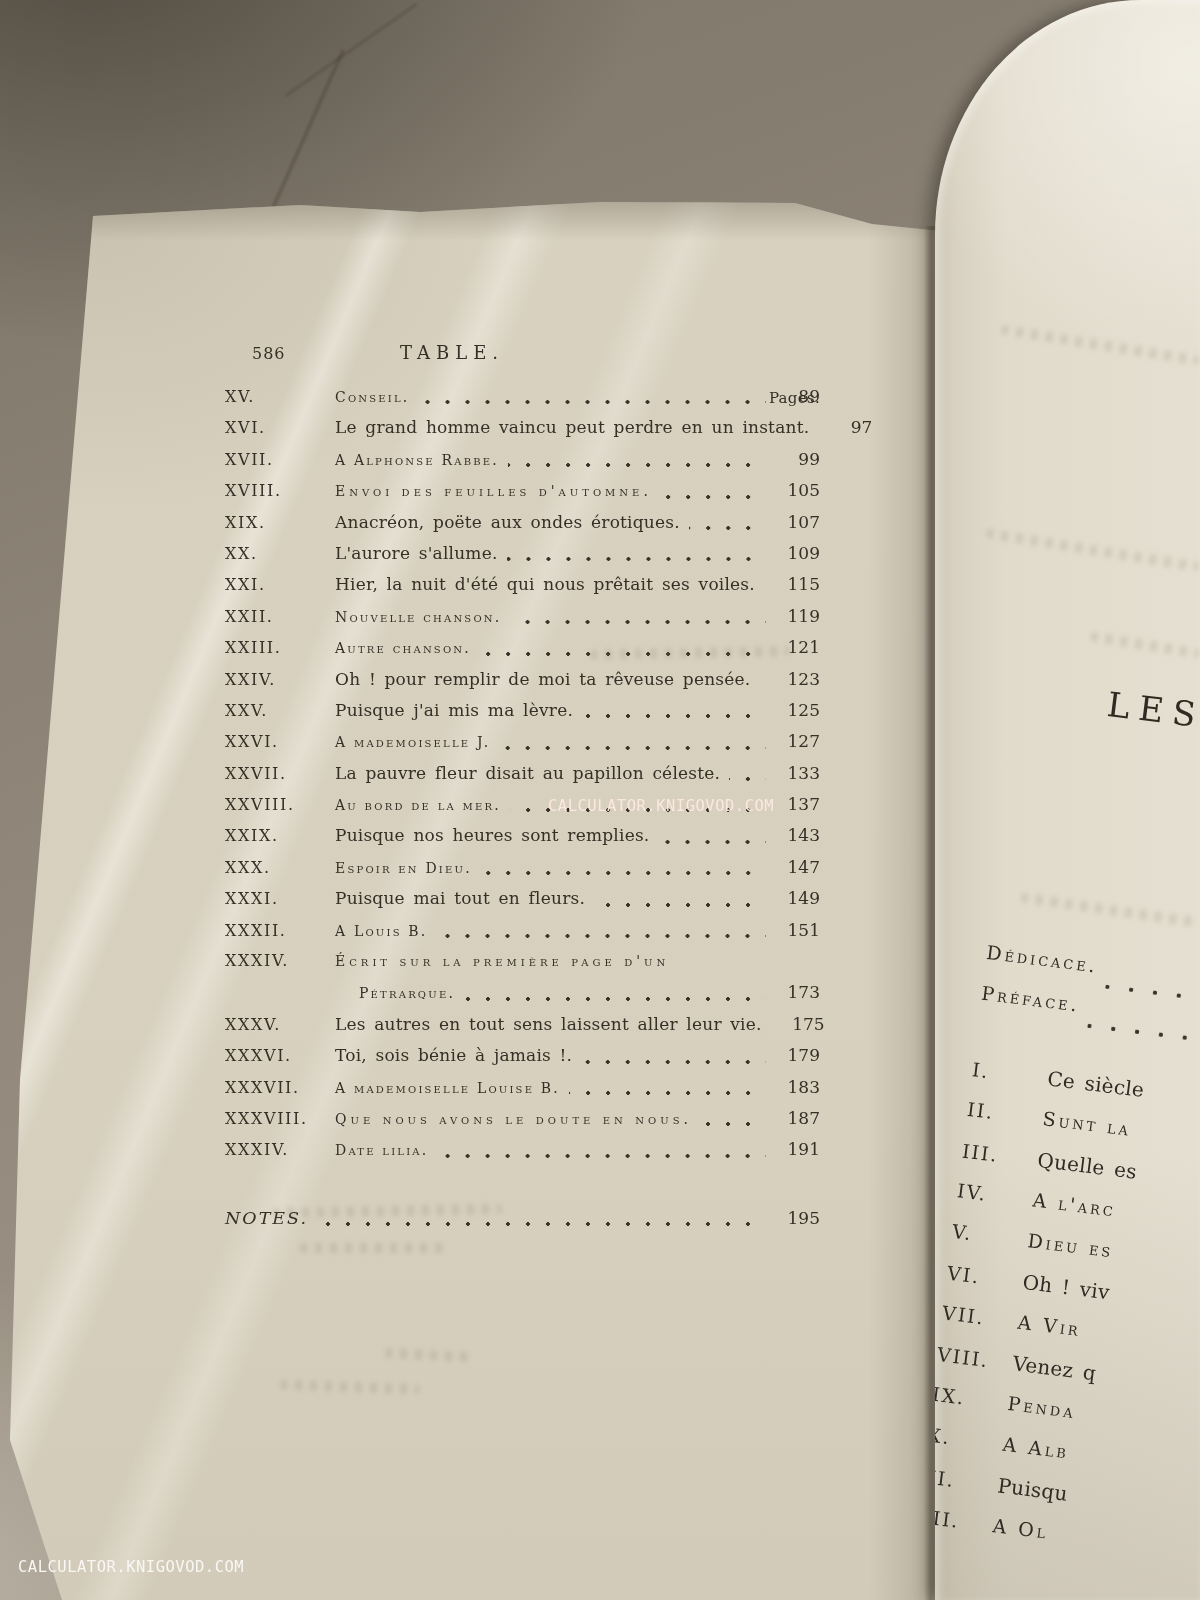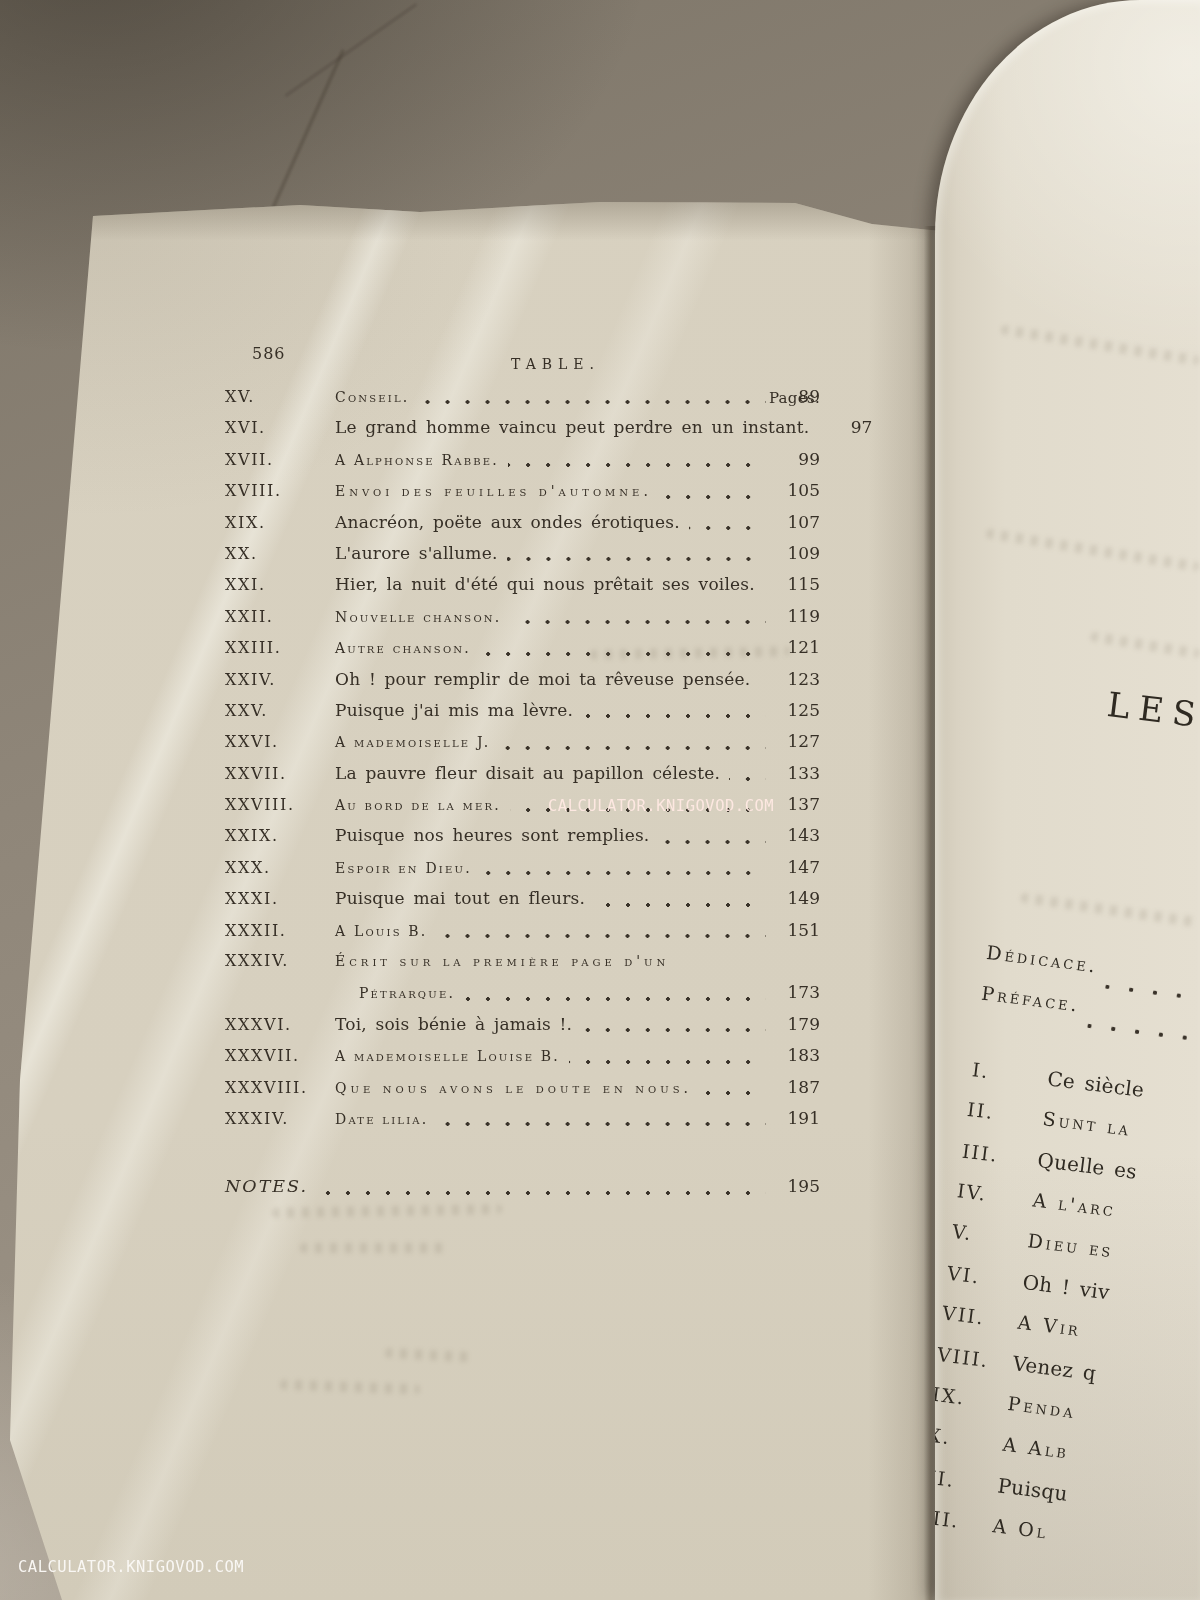--- a/index.html
+++ b/index.html
@@ -24,21 +24,21 @@
       radial-gradient(600px 420px at 8% 14%, rgba(120,110,92,0.14), transparent 70%),
       linear-gradient(to right, rgba(190,180,158,0) 78%, rgba(150,138,115,0.25) 96%, rgba(128,116,94,0.35) 100%),
       linear-gradient(to bottom,#d8d1c0 0%,#d7d0bf 70%,#d2cbb9 100%);
     color:#362f26;}
   .lp-top{position:absolute;left:90px;top:200px;width:852px;height:48px;
     background:linear-gradient(to bottom,rgba(90,80,64,0.32),rgba(90,80,64,0) 85%);}
   .lp-gut{position:absolute;left:868px;top:200px;width:72px;height:1400px;
     background:linear-gradient(to right,rgba(110,98,80,0),rgba(110,98,80,0.30));}
 
   #pn586{position:absolute;left:252px;top:344px;font-size:16px;letter-spacing:1px;}
-  #ttitle{position:absolute;left:400px;top:342px;width:200px;text-align:right;font-size:14px;letter-spacing:6px;margin-top:14px;}
+  #ttitle{position:absolute;left:400px;top:342px;width:200px;text-align:left;font-size:18px;letter-spacing:6px;}
   #plabel{position:absolute;left:708px;top:389px;width:112px;text-align:right;font-size:15px;letter-spacing:0.3px;}
 
   #toc{position:absolute;left:225px;top:386px;width:595px;}
   .row{display:flex;align-items:baseline;height:31.4px;white-space:nowrap;}
   .num{flex:0 0 110px;font-size:16px;letter-spacing:1.6px;}
   .ti{flex:0 1 auto;}
   .ti.sc{font-variant:small-caps;font-variant-caps:small-caps;font-size:14px;letter-spacing:2.2px;text-align:center;}
   .ti.sc.w{letter-spacing:4px;}
   .ti.ind{padding-left:24px;}
   .ti.rm{font-size:17px;letter-spacing:0.2px;word-spacing:3px;}
@@ -221,20 +221,26 @@
           <span class="ti sc w">Écrit sur la première page d'un</span>
           <span class="pg"></span>
         </div>
       <div class="row">
           <span class="num"></span>
           <span class="ti sc ind">Pétrarque.</span>
           <span class="dots"></span>
           <span class="pg">173</span>
         </div>
       <div class="row">
+          <span class="num">XXXV.</span>
+          <span class="ti rm">Les autres en tout sens laissent aller leur vie.</span>
+          <span class="dots"></span>
+          <span class="pg">175</span>
+        </div>
+      <div class="row">
           <span class="num">XXXVI.</span>
           <span class="ti rm">Toi, sois bénie à jamais !.</span>
           <span class="dots"></span>
           <span class="pg">179</span>
         </div>
       <div class="row">
           <span class="num">XXXVII.</span>
           <span class="ti sc">A mademoiselle Louise B.</span>
           <span class="dots"></span>
           <span class="pg">183</span>

